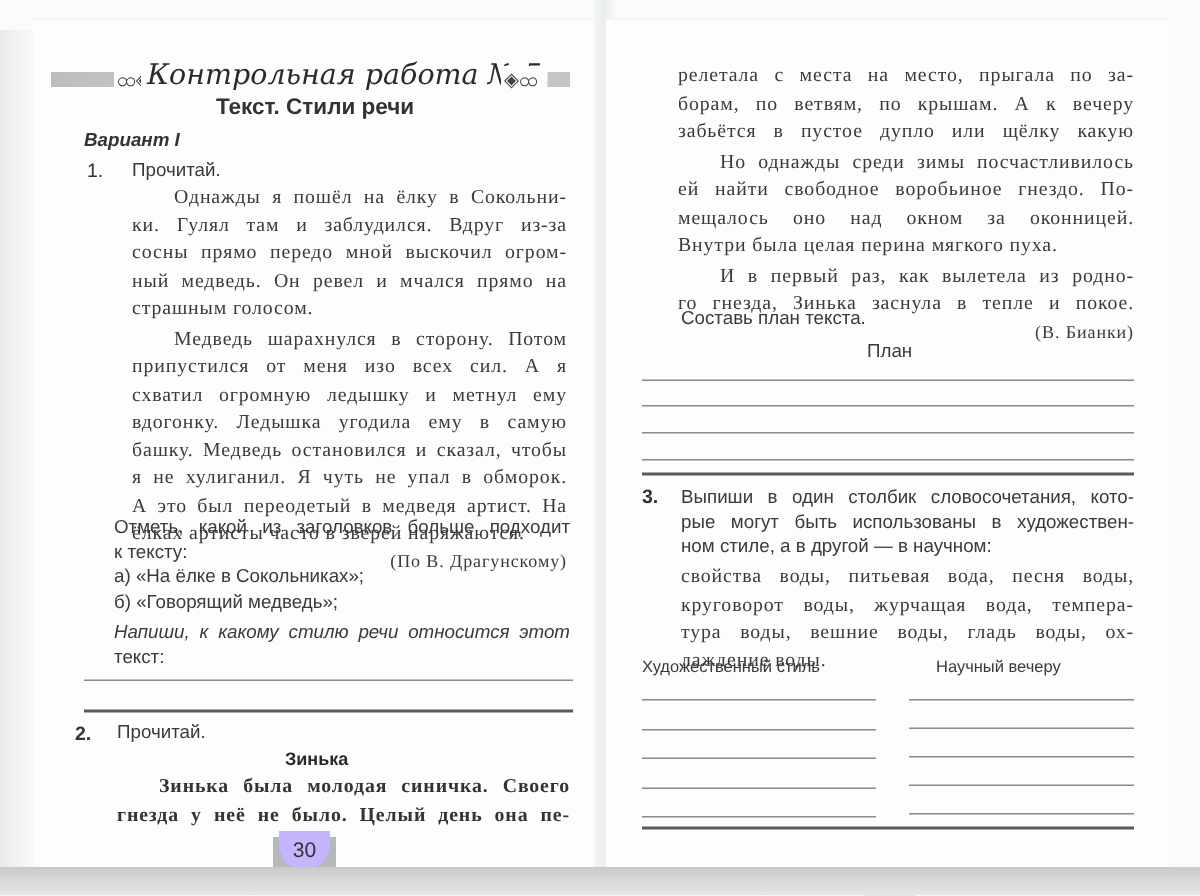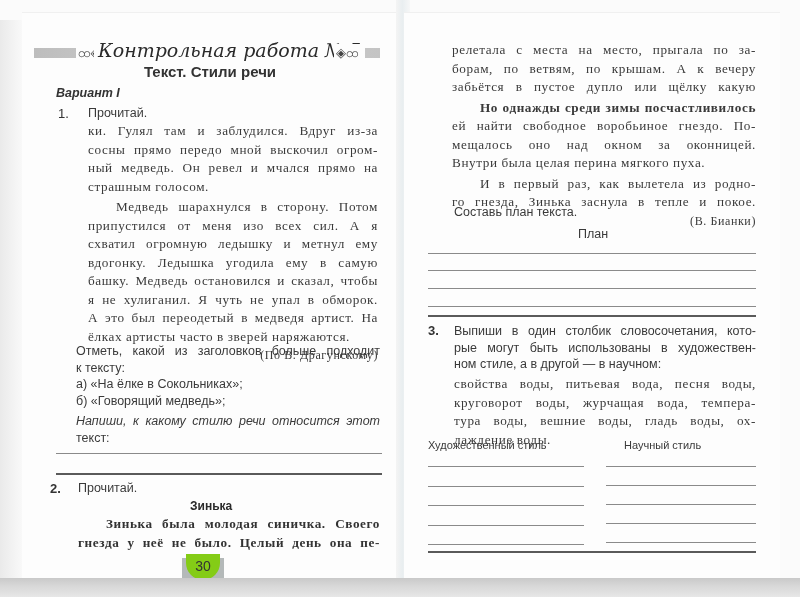--- a/index.html
+++ b/index.html
@@ -40,21 +40,21 @@
   .text-block p.indent { padding-left: 28px; }
   .text-block p.right { text-align: right; text-align-last: right; font-size: 12px; }
 
   .sans-block { position: absolute; font-size: 12.5px; line-height: 16.5px; color: #3a3a3a; }
   .sans-block p { white-space: nowrap; }
 
   .write-line { position: absolute; height: 1px; background: #8a8a8a; }
   .write-line.thick { height: 2px; background: #5a5a5a; }
 
   .page-tab { position: absolute; top: 545px; width: 42px; height: 38px; background: #b4b9b9; border-radius: 0 0 2px 2px; }
-  .page-tab .num { position: absolute; left: 4px; top: -4px; width: 34px; height: 26px; background: #84cc16;
+  .page-tab .num { position: absolute; left: 4px; top: -4px; width: 34px; height: 26px; background: #c4b5fd;
                    border-radius: 0 0 17px 17px; text-align: center; font-size: 14px; line-height: 24px; color: #333; }
 
   .col-head { position: absolute; font-size: 11px; color: #3a3a3a; white-space: nowrap; }
   .title-bold { position: absolute; font-weight: bold; font-size: 12px; color: #2a2a2a; }
 </style>
 </head>
 <body>
 
 <div class="spread">
   <div class="left-shadow"></div>
@@ -67,20 +67,21 @@
       <span class="banner-ornament-right">◈ထ</span>
     </div>
 
     <div class="subtitle" style="top:50px;padding-left:0;">Текст. Стили речи</div>
     <div class="variant" style="left:34px;top:73px;">Вариант I</div>
 
     <div class="task-num" style="left:36px;top:93px;">1.</div>
     <div class="sans-line" style="left:66px;top:93px;">Прочитай.</div>
 
     <div class="text-block serif" style="left:66px;top:109px;width:290px;">
+      <p class="indent">Однажды я пошёл на ёлку в Сокольни-</p>
       <p>ки. Гулял там и заблудился. Вдруг из-за</p>
       <p>сосны прямо передо мной выскочил огром-</p>
       <p>ный медведь. Он ревел и мчался прямо на</p>
       <p class="last">страшным голосом.</p>
       <p class="indent" style="margin-top:2px;">Медведь шарахнулся в сторону. Потом</p>
       <p>припустился от меня изо всех сил. А я</p>
       <p>схватил огромную ледышку и метнул ему</p>
       <p>вдогонку. Ледышка угодила ему в самую</p>
       <p>башку. Медведь остановился и сказал, чтобы</p>
       <p>я не хулиганил. Я чуть не упал в обморок.</p>
@@ -115,21 +116,21 @@
     </div>
   </div>
 
   <div class="gutter"></div>
 
   <div class="page page-right">
     <div class="text-block serif" style="left:48px;top:28px;width:304px;">
       <p>релетала с места на место, прыгала по за-</p>
       <p>борам, по ветвям, по крышам. А к вечеру</p>
       <p>забьётся в пустое дупло или щёлку какую</p>
-      <p class="indent" style="margin-top:2px;font-weight:bold;">Но однажды среди зимы посчастливилось</p>
+      <p class="indent" style="margin-top:2px;">Но однажды среди зимы посчастливилось</p>
       <p>ей найти свободное воробьиное гнездо. По-</p>
       <p>мещалось оно над окном за оконницей.</p>
       <p class="last">Внутри была целая перина мягкого пуха.</p>
       <p class="indent" style="margin-top:2px;">И в первый раз, как вылетела из родно-</p>
       <p>го гнезда, Зинька заснула в тепле и покое.</p>
       <p class="right">(В. Бианки)</p>
     </div>
 
     <div class="sans-line" style="left:50px;top:192px;">Составь план текста.</div>
     <div class="sans-line" style="left:174px;top:214px;">План</div>
@@ -148,21 +149,21 @@
     </div>
 
     <div class="text-block serif" style="left:50px;top:362px;width:302px;">
       <p>свойства воды, питьевая вода, песня воды,</p>
       <p>круговорот воды, журчащая вода, темпера-</p>
       <p>тура воды, вешние воды, гладь воды, ох-</p>
       <p class="last">лаждение воды.</p>
     </div>
 
     <div class="col-head" style="left:24px;top:426px;">Художественный стиль</div>
-    <div class="col-head" style="left:220px;top:426px;">Научный стиль</div>
+    <div class="col-head" style="left:220px;top:426px;">Научный вечеру</div>
 
     <div class="write-line" style="left:24px;top:453px;width:156px;"></div>
     <div class="write-line" style="left:24px;top:473px;width:156px;"></div>
     <div class="write-line" style="left:24px;top:492px;width:156px;"></div>
     <div class="write-line" style="left:24px;top:512px;width:156px;"></div>
     <div class="write-line" style="left:24px;top:531px;width:156px;"></div>
 
     <div class="write-line" style="left:202px;top:453px;width:150px;"></div>
     <div class="write-line" style="left:202px;top:472px;width:150px;"></div>
     <div class="write-line" style="left:202px;top:491px;width:150px;"></div>

